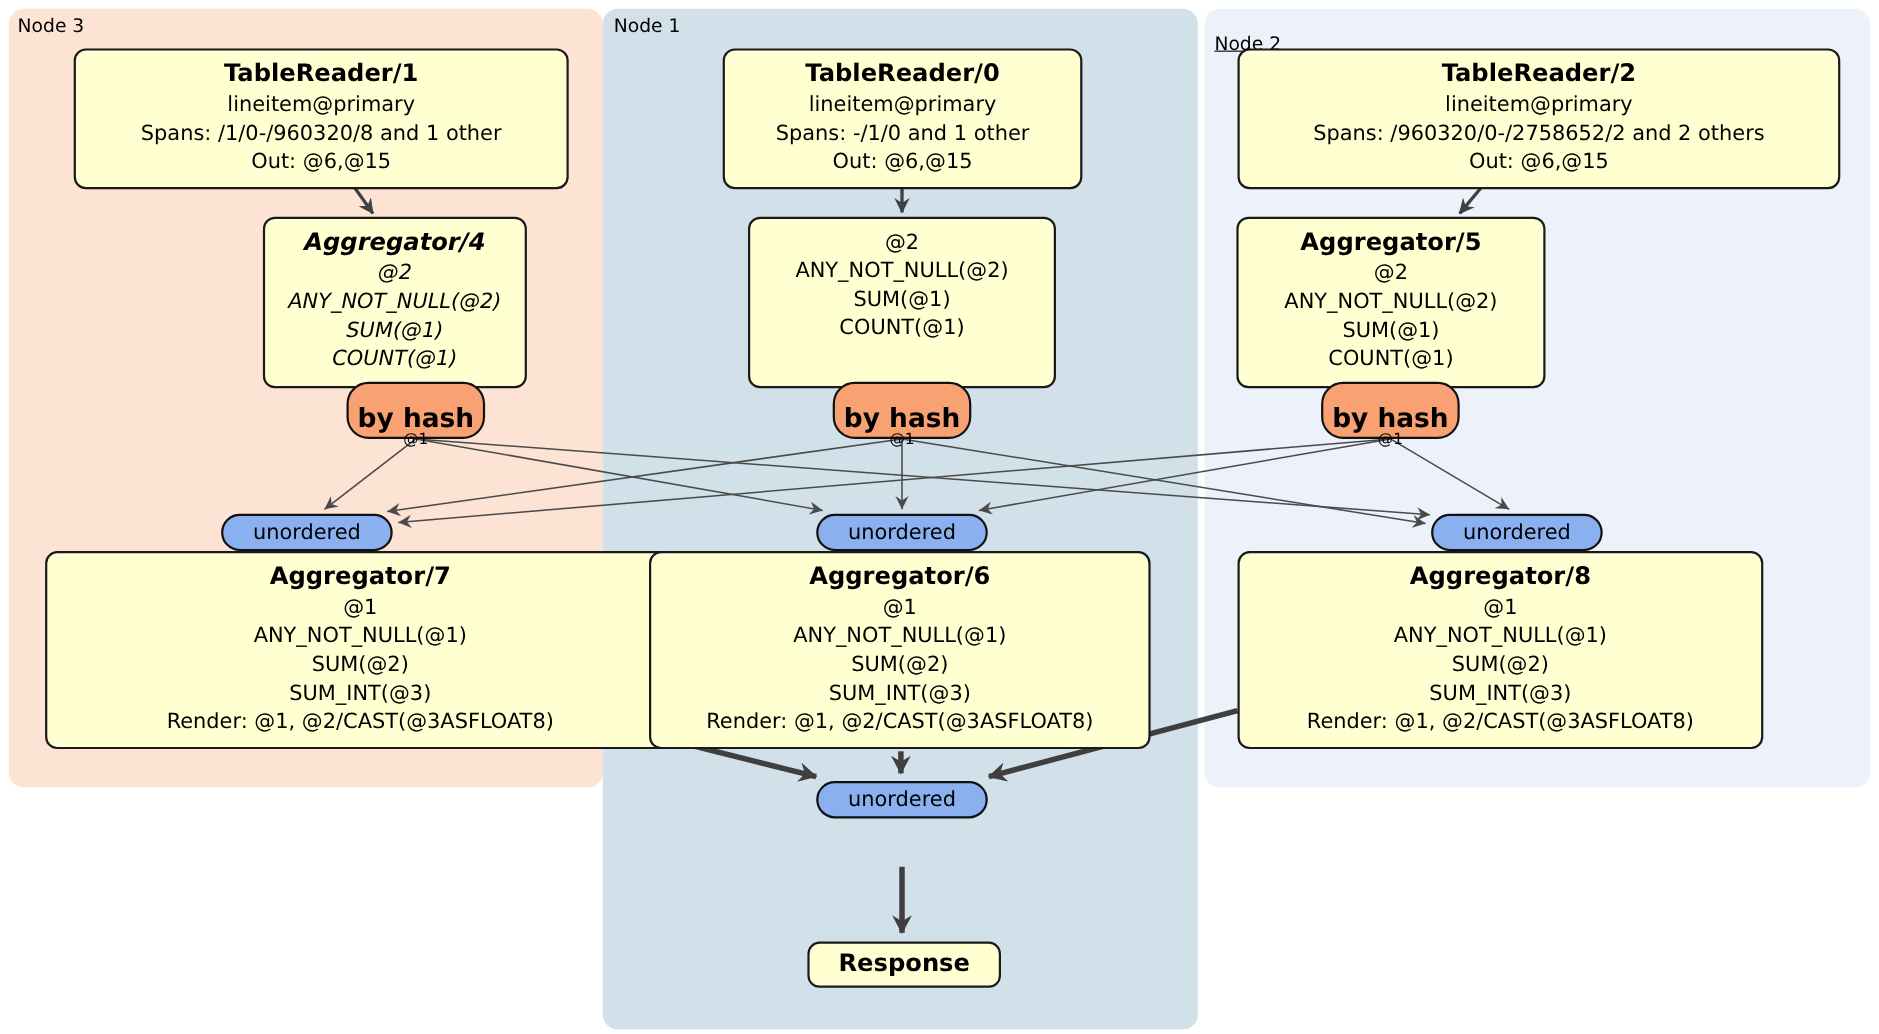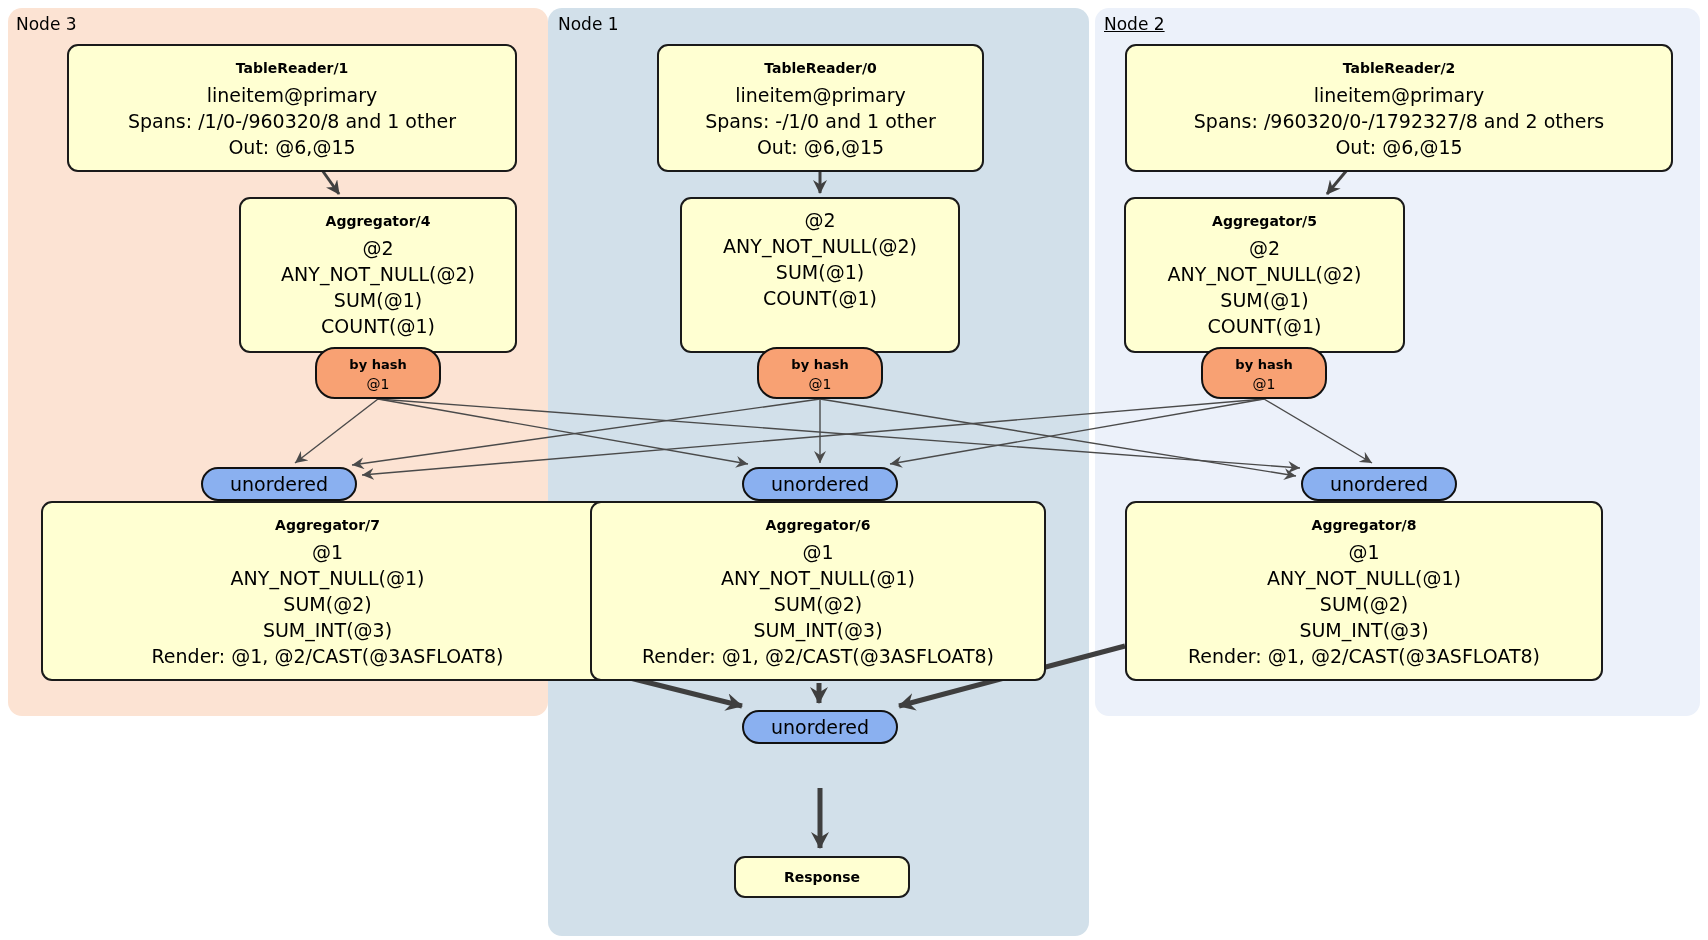--- a/index.html
+++ b/index.html
@@ -7,47 +7,47 @@
     position:relative;width:1708px;height:940px;background:#ffffff;overflow:hidden;
     font-family:"DejaVu Sans","Liberation Sans",sans-serif;color:#000;
   }
   .panel{position:absolute;border-radius:14px;z-index:0;}
   .panel-label{position:absolute;font-size:17px;line-height:20px;color:#000;z-index:2;}
   svg.edges{position:absolute;left:0;top:0;z-index:1;}
   .proc{
     position:absolute;background:#ffffd2;border:2px solid #1a1a1a;border-radius:11px;
     text-align:center;padding-top:8px;box-sizing:border-box;z-index:2;
   }
-  .ptitle{font-size:14px;font-weight:bold;line-height:28px;white-space:nowrap;}
+  .ptitle{font-size:22px;font-weight:bold;line-height:28px;white-space:nowrap;}
   .pline{font-size:19px;line-height:26px;white-space:nowrap;}
   .proc.single{padding:0;display:flex;align-items:center;justify-content:center;z-index:3;}
   .router{
     position:absolute;background:#f8a173;border:2px solid #111;border-radius:20px;
     text-align:center;z-index:3;box-sizing:border-box;
   }
-  .rlabel{font-size:13px;font-weight:bold;line-height:23px;margin-top:4px;}
+  .rlabel{font-size:24px;font-weight:bold;line-height:23px;margin-top:20px;}
   .rdetail{font-size:14px;line-height:17px;}
   .sync{
     position:absolute;background:#8ab0f0;border:2px solid #111;border-radius:18px;
     text-align:center;z-index:3;box-sizing:border-box;
     font-weight:normal;font-size:19px;line-height:30px;
   }
 </style>
 </head>
 <body>
 
 <div id="stage">
 
   <div class="panel" style="left:8px;top:8px;width:540px;height:708px;background:#fce3d3;"></div>
   <div class="panel" style="left:548px;top:8px;width:541px;height:928px;background:#d2e0ea;"></div>
   <div class="panel" style="left:1095px;top:8px;width:605px;height:708px;background:#ecf1fa;"></div>
 
   <div class="panel-label" style="left:16px;top:14px;">Node 3</div>
   <div class="panel-label" style="left:558px;top:14px;">Node 1</div>
-  <div class="panel-label" style="left:1104px;top:14px;text-decoration:underline;">Node 2</div>
+  <div class="panel-label" style="left:1104px;top:30px;text-decoration:underline;">Node 2</div>
 
   <svg class="edges" width="1708" height="940">
     <defs>
       <marker id="mthin" markerUnits="userSpaceOnUse" markerWidth="14" markerHeight="12" refX="12" refY="6" orient="auto">
         <path d="M0,0 L12,6 L0,12 L4,6 Z" fill="#4a4a4a"></path>
       </marker>
       <marker id="mmed" markerUnits="userSpaceOnUse" markerWidth="16" markerHeight="14" refX="13" refY="7" orient="auto">
         <path d="M0,0 L14,7 L0,14 L4.5,7 Z" fill="#404040"></path>
       </marker>
       <marker id="mthick" markerUnits="userSpaceOnUse" markerWidth="20" markerHeight="18" refX="16" refY="9" orient="auto">
@@ -80,21 +80,21 @@
       <line x1="820" y1="788" x2="820" y2="848" marker-end="url(#mthick)"></line>
     </g>
   </svg>
 
   <div class="proc" style="left:67px;top:44px;width:450px;height:128px;">
     <div class="ptitle">TableReader/1</div>
     <div class="pline">lineitem@primary</div>
     <div class="pline">Spans: /1/0-/960320/8 and 1 other</div>
     <div class="pline">Out: @6,@15</div>
   </div>
-  <div class="proc" style="left:239px;top:197px;width:278px;height:156px;">
+  <div class="proc" style="left:239px;top:197px;width:240px;height:156px;font-style:italic;">
     <div class="ptitle">Aggregator/4</div>
     <div class="pline">@2</div>
     <div class="pline">ANY_NOT_NULL(@2)</div>
     <div class="pline">SUM(@1)</div>
     <div class="pline">COUNT(@1)</div>
   </div>
   <div class="router" style="left:315px;top:347px;width:126px;height:52px;">
     <div class="rlabel">by hash</div>
     <div class="rdetail">@1</div>
   </div>
@@ -130,21 +130,21 @@
     <div class="pline">@1</div>
     <div class="pline">ANY_NOT_NULL(@1)</div>
     <div class="pline">SUM(@2)</div>
     <div class="pline">SUM_INT(@3)</div>
     <div class="pline">Render: @1, @2/CAST(@3ASFLOAT8)</div>
   </div>
 
   <div class="proc" style="left:1125px;top:44px;width:548px;height:128px;">
     <div class="ptitle">TableReader/2</div>
     <div class="pline">lineitem@primary</div>
-    <div class="pline">Spans: /960320/0-/1792327/8 and 2 others</div>
+    <div class="pline">Spans: /960320/0-/2758652/2 and 2 others</div>
     <div class="pline">Out: @6,@15</div>
   </div>
   <div class="proc" style="left:1124px;top:197px;width:281px;height:156px;">
     <div class="ptitle">Aggregator/5</div>
     <div class="pline">@2</div>
     <div class="pline">ANY_NOT_NULL(@2)</div>
     <div class="pline">SUM(@1)</div>
     <div class="pline">COUNT(@1)</div>
   </div>
   <div class="router" style="left:1201px;top:347px;width:126px;height:52px;">

